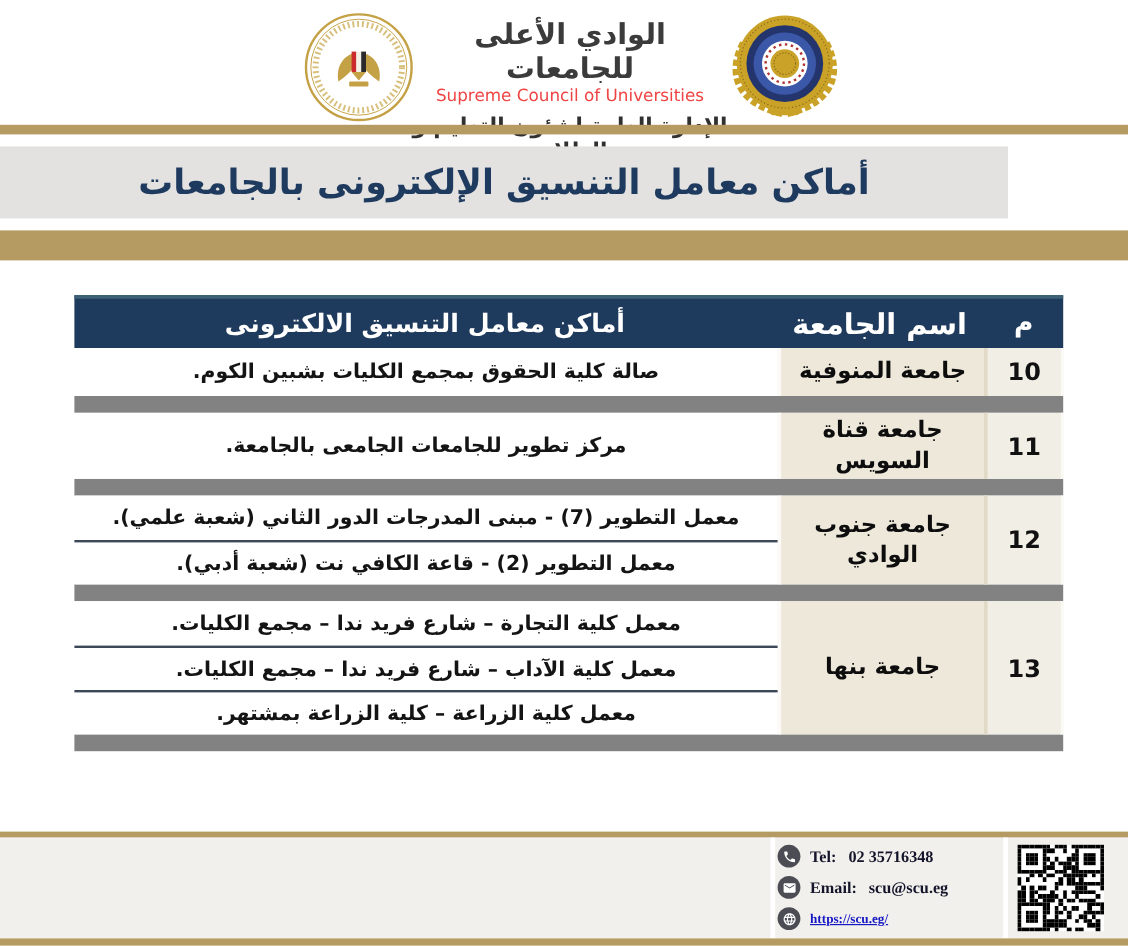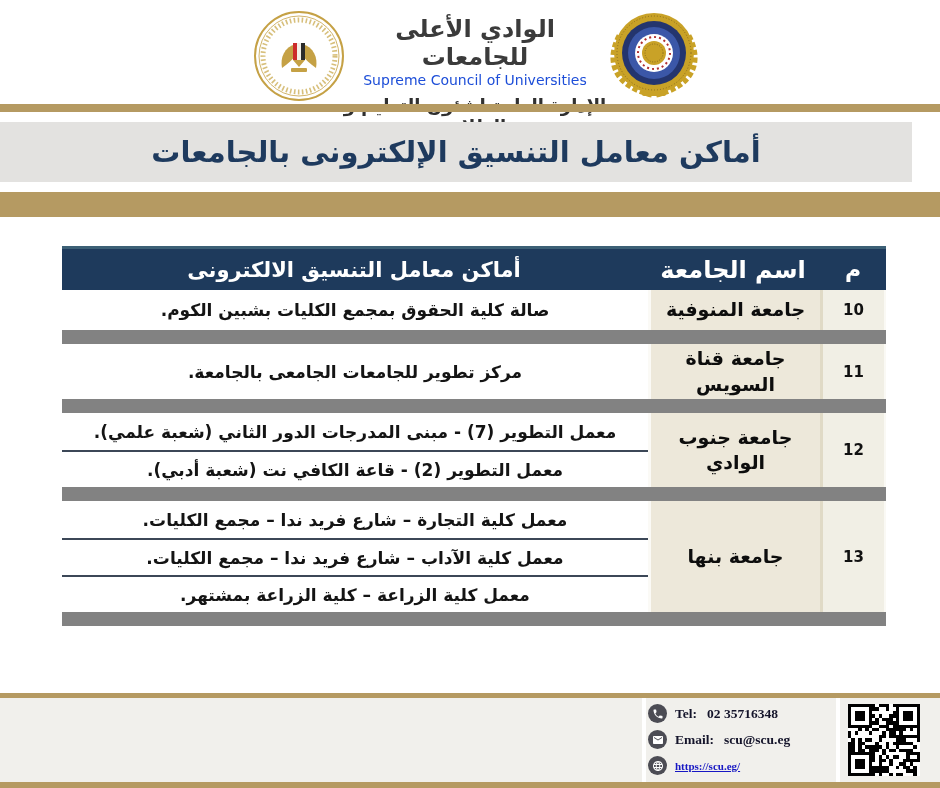--- a/index.html
+++ b/index.html
@@ -3,40 +3,40 @@
 <meta charset="utf-8">
 <style>
   * { margin:0; padding:0; box-sizing:border-box; }
   html,body { width:940px; height:788px; }
   body { position:relative; background:#ffffff; font-family:"DejaVu Sans", sans-serif; overflow:hidden; }
 
   
   .hdr-seal { position:absolute; left:253px; top:10px; width:92px; height:92px; }
   .hdr-center { position:absolute; left:340px; top:16px; width:270px; text-align:center; }
   .org-ar { font-size:24px; font-weight:bold; color:#3b3b3b; direction:rtl; line-height:1.15; }
-  .org-en { font-size:14px; color:#1d4ed8; margin-top:1px; }
+  .org-en { font-size:14px; color:#ef4444; margin-top:1px; }
   .dept-ar { font-size:18px; font-weight:bold; color:#303030; direction:rtl; margin-top:7px; }
   .hdr-emblem { position:absolute; left:602px; top:6px; width:104px; height:96px; }
 
   .tan-bar-1 { position:absolute; left:0; top:104px; width:940px; height:8px; background:#b59a62; }
-  .title-bar { position:absolute; left:0; top:122px; width:912px; height:60px; background:#e3e2e0;
+  .title-bar { position:absolute; left:0; top:122px; width:840px; height:60px; background:#e3e2e0;
                display:flex; align-items:center; justify-content:center; }
   .title-bar span { font-size:29px; font-weight:bold; color:#1e3a5e; direction:rtl; }
   .tan-bar-2 { position:absolute; left:0; top:192px; width:940px; height:25px; background:#b59a62; }
 
   
   .tbl { position:absolute; left:62px; top:246px; width:824px; direction:rtl; }
   .thead { display:flex; background:#1e3a5c; border-top:3px solid #3c6076; height:44px; color:#fff; font-weight:bold; }
   .thead .h-num { width:66px; display:flex; align-items:center; justify-content:center; font-size:22px; }
   .thead .h-uni { width:174px; display:flex; align-items:center; justify-content:center; font-size:24px; }
   .thead .h-loc { flex:1; display:flex; align-items:center; justify-content:center; font-size:21px; }
   .group { display:flex; align-items:stretch; }
   .num-cell { width:66px; background:#f1efe5; border-left:3px solid #e0dac6; border-right:2px solid #faf9f4;
               display:flex; align-items:center; justify-content:center;
-              font-size:15px; font-weight:bold; color:#111; font-family:"DejaVu Sans", sans-serif; }
+              font-size:20px; font-weight:bold; color:#111; font-family:"DejaVu Sans", sans-serif; }
   .name-cell { width:172px; background:#ede8da; border-left:3px solid #fbfaf6;
                display:flex; align-items:center; justify-content:center; text-align:center;
                font-size:19px; font-weight:bold; color:#0d0d0d; padding:2px 6px; line-height:1.35; }
   .locs { flex:1; display:flex; flex-direction:column; background:#ffffff; }
   .loc { flex:1; min-height:37px; display:flex; align-items:center; justify-content:center; text-align:center;
          font-size:17px; font-weight:bold; color:#141414; padding:3px 10px; }
   .loc + .loc { border-top:2px solid #3c4757; }
   .g-single .loc { min-height:40px; }
   .sep { height:14px; background:#828282; }
 

